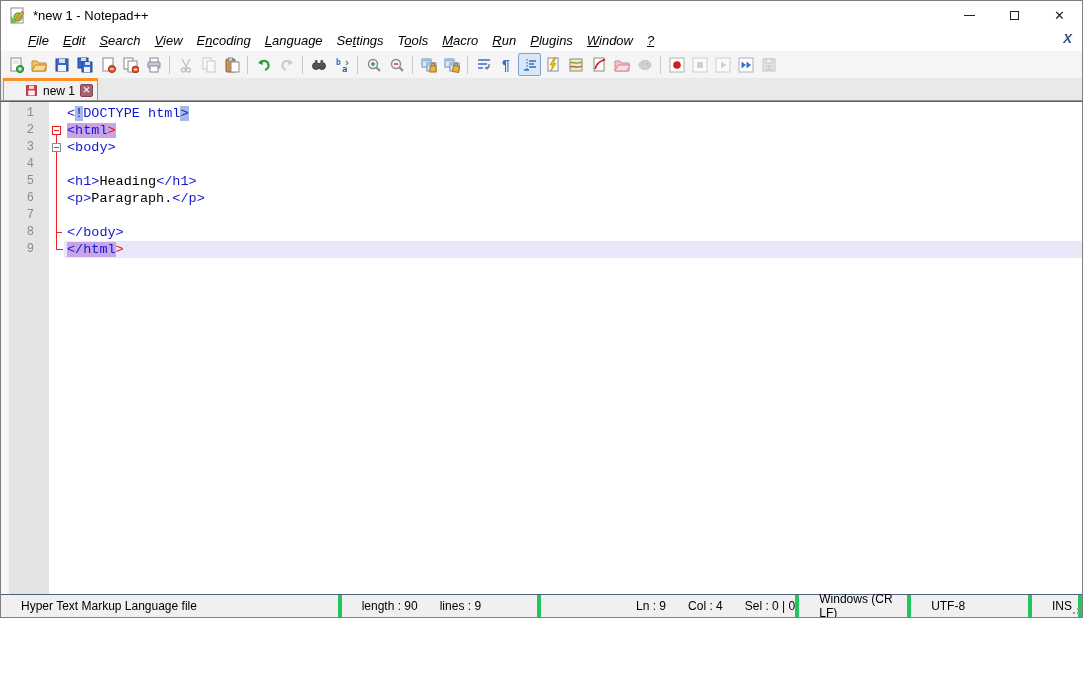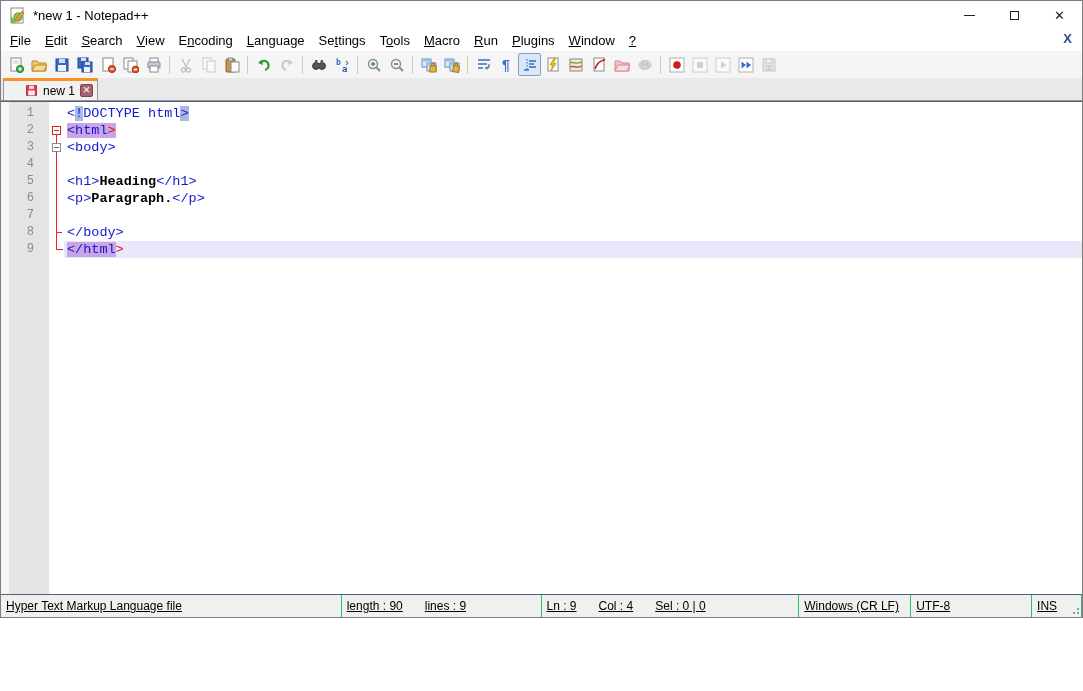--- a/index.html
+++ b/index.html
@@ -10,21 +10,21 @@
   .titlebar { height:28px; display:flex; align-items:center; background:#fff; flex:none; }
   .app-icon { width:17px; height:17px; margin:0 7px 0 8px; }
   .title-text { font-size:13px; color:#000; }
   .tb-spacer { flex:1; }
   .win-btn { width:45px; height:28px; display:flex; align-items:center; justify-content:center; color:#222; }
   .glyph-min { width:11px; height:1px; background:#222; }
   .glyph-max { width:9px; height:9px; border:1px solid #222; }
   .glyph-close { font-size:13px; line-height:13px; color:#222; }
 
   
-  .menubar { height:22px; display:flex; align-items:center; background:#fff; flex:none; padding-left:2px; position:relative; }
+  .menubar { height:22px; display:flex; align-items:center; background:#fff; flex:none; padding-left:20px; position:relative;font-style:italic; }
   .menu-item { font-size:13px; color:#000; padding:2px 7px; }
   .menu-item u { text-decoration:underline; }
   .menu-doc-close { position:absolute; right:6px; top:2px; font-size:13px; font-weight:bold; color:#2b4f87; padding:0 4px; }
 
   
   .toolbar { height:27px; background:#f5f5f5; display:flex; align-items:center; padding-left:3px; flex:none; }
   .tbtn { width:23px; height:23px; display:flex; align-items:center; justify-content:center; border:1px solid transparent; border-radius:2px; }
   .tbtn.active { background:#d9e7f7; border-color:#7da2ce; }
   .tsep { width:1px; height:18px; background:#c9c9c9; margin:0 4px; }
 
@@ -39,41 +39,41 @@
   .m-bookmark { position:absolute; left:0; top:0; bottom:0; width:8px; background:#f7f7f7; }
   .m-numbers  { position:absolute; left:8px; top:0; bottom:0; width:40px; background:#e4e4e4; }
   .m-fold     { position:absolute; left:48px; top:0; bottom:0; width:15px; background:#fff; }
   .lines { position:relative; padding-top:3px; }
   .line { display:flex; height:17px; align-items:stretch; }
   .ln { width:48px; flex:none; text-align:right; padding-right:15px; font-size:12px; line-height:17px; color:#8a8a8a; }
   .fold { width:15px; flex:none; position:relative; }
   .code { flex:1; font-size:13.5px; line-height:17px; white-space:pre; padding-left:3px; }
   .line.current .code { background:#e8e8fa; }
   .tok-tag { color:#1316d2; }
-  .tok-text { color:#000; font-weight:bold; }
+  .tok-text { color:#000; font-weight:normal; }
   .tok-red { color:#e01414; }
   .bg-sgml { background:#a8b9e6; }
   .bg-match { background:#c9a5e7; }
   
   .f-line  { position:absolute; left:7px; top:0; bottom:0; width:1px; background:#ee2222; }
   .f-stub-b{ position:absolute; left:7px; top:13px; bottom:0; width:1px; background:#ee2222; }
   .f-stub-t{ position:absolute; left:7px; top:0; height:4px; width:1px; background:#ee2222; }
   .f-half  { position:absolute; left:7px; top:0; height:9px; width:1px; background:#ee2222; }
   .f-tick  { position:absolute; left:8px; top:8px; width:5px; height:1px; background:#ee2222; }
   .f-arm   { position:absolute; left:8px; top:8px; width:6px; height:1px; background:#ee2222; }
   .f-box { position:absolute; left:3px; top:4px; width:9px; height:9px; background:#fff; border:1px solid; }
   .f-box.red  { border-color:#e02020; }
   .f-box.gray { border-color:#8a8a8a; }
   .f-box i { position:absolute; left:1px; right:1px; top:3px; height:1px; display:block; }
   .f-box.red i  { background:#e02020; }
   .f-box.gray i { background:#666; }
 
   
   .statusbar { height:22px; background:#f0f0f0; display:flex; align-items:center; flex:none; font-size:12px; color:#000; position:relative; }
-  .seg { height:100%; display:flex; align-items:center; padding-left:5px; border-right:1px solid #22c55e; gap:22px;text-decoration:underline; }
+  .seg { height:100%; display:flex; align-items:center; padding-left:20px; border-right:4px solid #22c55e; gap:22px; }
   .seg:last-child { border-right:none; }
   .grip { position:absolute; right:2px; bottom:2px; width:10px; height:10px;
           background:
             radial-gradient(circle at 8px 8px, #999 1px, transparent 1.2px),
             radial-gradient(circle at 8px 4px, #999 1px, transparent 1.2px),
             radial-gradient(circle at 4px 8px, #999 1px, transparent 1.2px); }
 </style>
 </head>
 <body>
 
@@ -435,21 +435,21 @@
   </div>
 
   <div class="statusbar" id="statusbar">
     <div class="seg" style="width: 341px;">
         <span>Hyper Text Markup Language file</span>
       </div>
       <div class="seg" style="width: 200px; text-align: center;">
         <span>length : 90</span>
         <span>lines : 9</span>
       </div>
-      <div class="seg" style="width: 258px;">
+      <div class="seg" style="width: 258px; justify-content: flex-end;">
         <span>Ln : 9</span>
         <span>Col : 4</span>
         <span>Sel : 0 | 0</span>
       </div>
       <div class="seg" style="width: 112px;">
         <span>Windows (CR LF)</span>
       </div>
       <div class="seg" style="width: 121px;">
         <span>UTF-8</span>
       </div>

